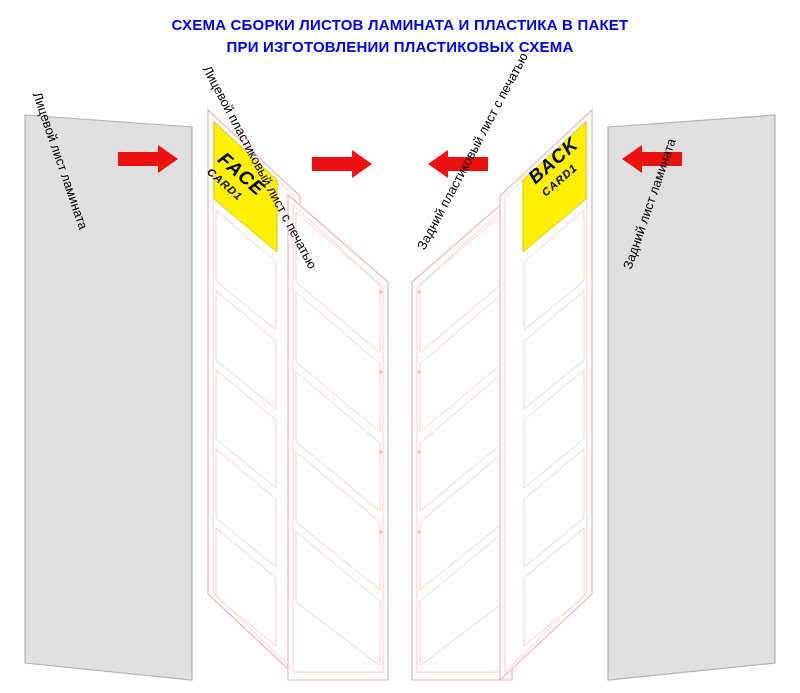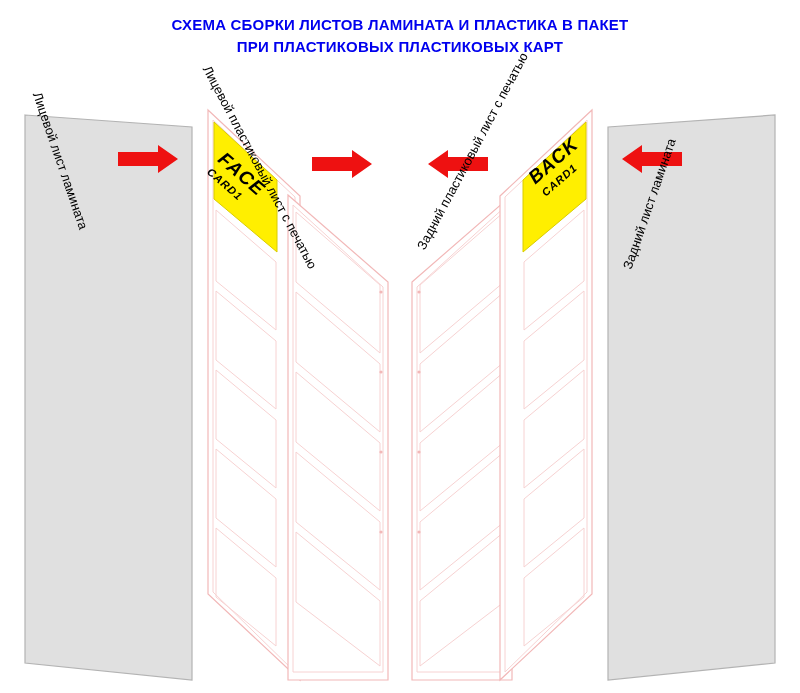--- a/index.html
+++ b/index.html
@@ -74,21 +74,21 @@
     margin-top: 1px;
   }
 </style>
 </head>
 <body>
 
 <div id="stage">
 
   <div class="title">
     <span>СХЕМА СБОРКИ ЛИСТОВ ЛАМИНАТА И ПЛАСТИКА В ПАКЕТ</span>
-    <span class="l2">ПРИ ПЛАСТИКОВЫХ ПЛАСТИКОВЫХ КАРТ</span>
+    <span class="l2">ПРИ ИЗГОТОВЛЕНИИ ПЛАСТИКОВЫХ СХЕМА</span>
   </div>
 
   <svg id="diagram" viewBox="0 0 800 693">
     <defs>
       <marker id="noop"></marker>
     </defs>
 
     <g>
       <polygon points="25,115 192,127 192,680 25,663" fill="#e0e0e0" stroke="#b3b3b3" stroke-width="1.2"></polygon>
     </g>

